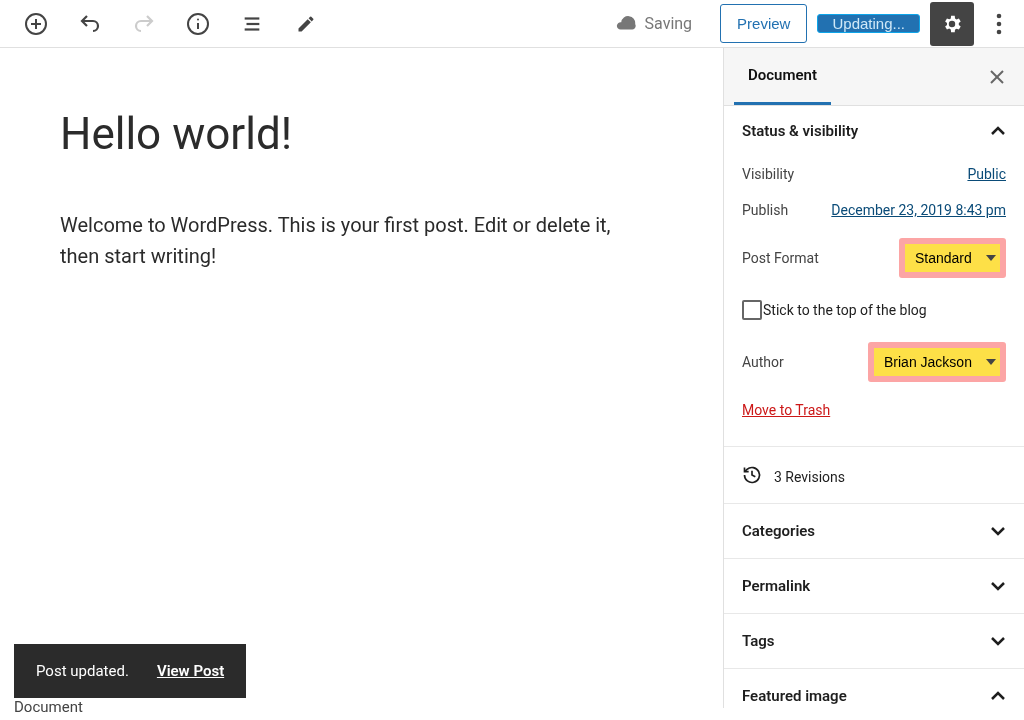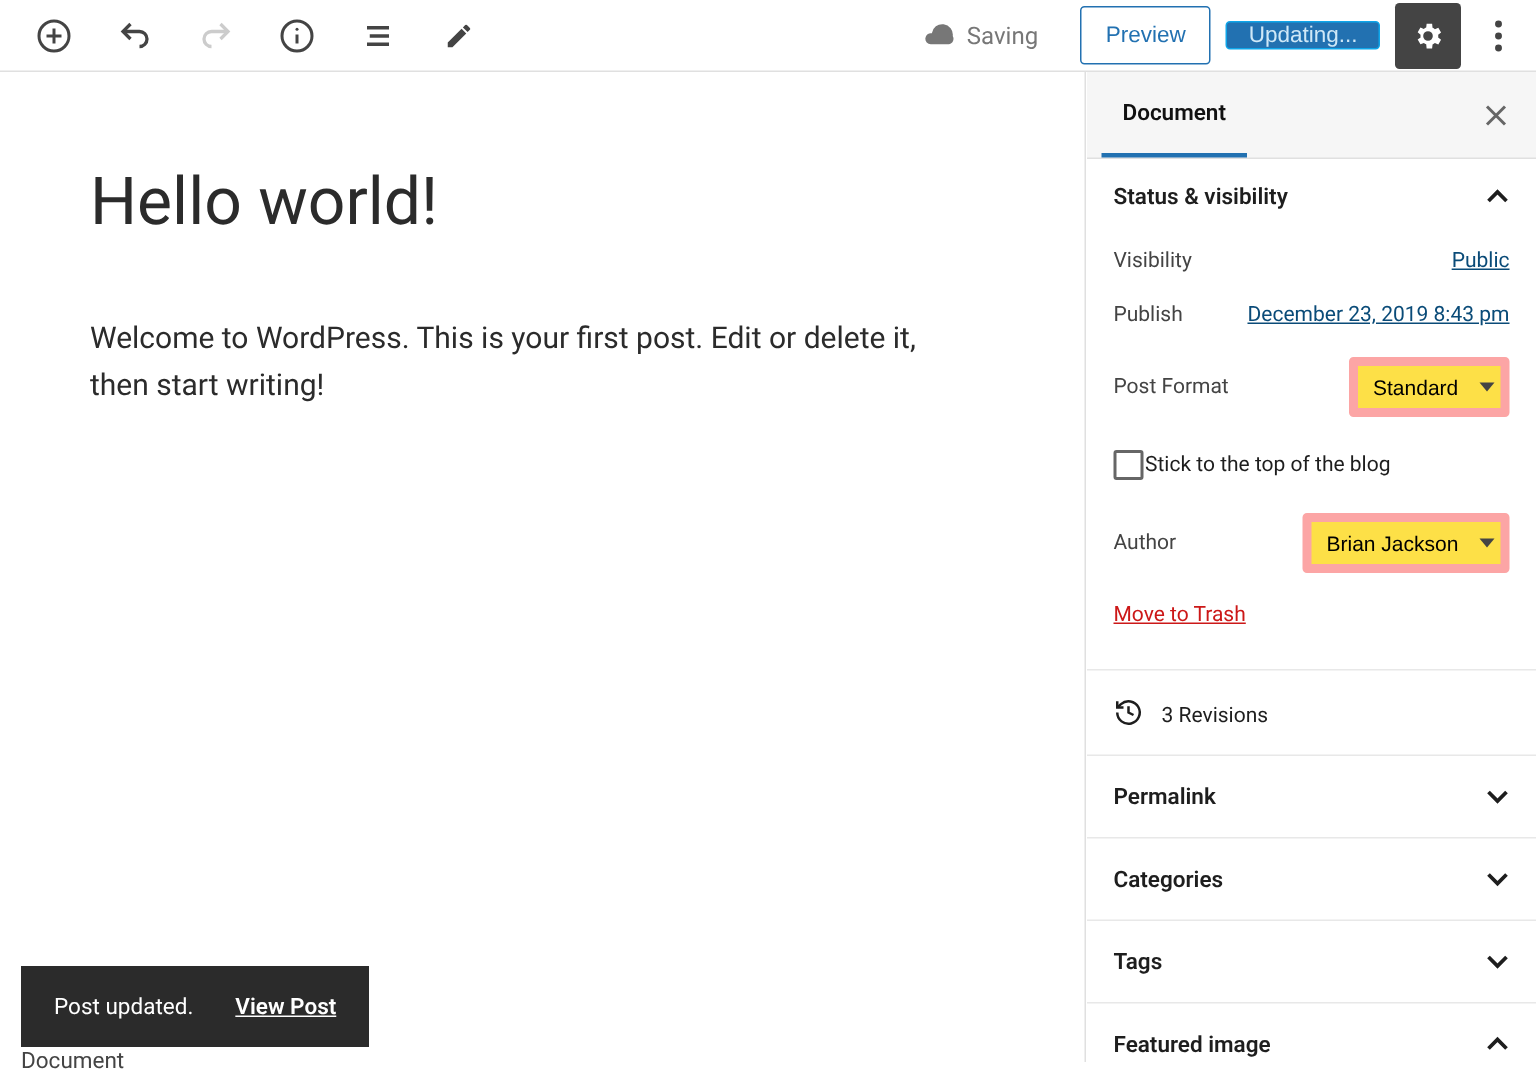--- a/index.html
+++ b/index.html
@@ -273,27 +273,27 @@
     <div class="revisions-row">
       <svg width="20" height="20" viewBox="0 0 24 24" fill="none" stroke="currentColor" stroke-width="2">
           <path d="M3 12a9 9 0 1 0 3-6.7L3 8"></path>
           <polyline points="3 3 3 8 8 8"></polyline>
           <polyline points="12 7 12 12 16 14"></polyline>
         </svg>
       <span>3 Revisions</span>
     </div>
 
     <div class="panel-simple">
-      <span class="title">Permalink</span>
+      <span class="title">Categories</span>
       <svg width="16" height="16" viewBox="0 0 16 16" fill="none" stroke="currentColor" stroke-width="2.5">
           <polyline points="2,5 8,11 14,5"></polyline>
         </svg>
     </div>
     <div class="panel-simple">
-      <span class="title">Categories</span>
+      <span class="title">Permalink</span>
       <svg width="16" height="16" viewBox="0 0 16 16" fill="none" stroke="currentColor" stroke-width="2.5">
           <polyline points="2,5 8,11 14,5"></polyline>
         </svg>
     </div>
     <div class="panel-simple">
       <span class="title">Tags</span>
       <svg width="16" height="16" viewBox="0 0 16 16" fill="none" stroke="currentColor" stroke-width="2.5">
           <polyline points="2,5 8,11 14,5"></polyline>
         </svg>
     </div>

